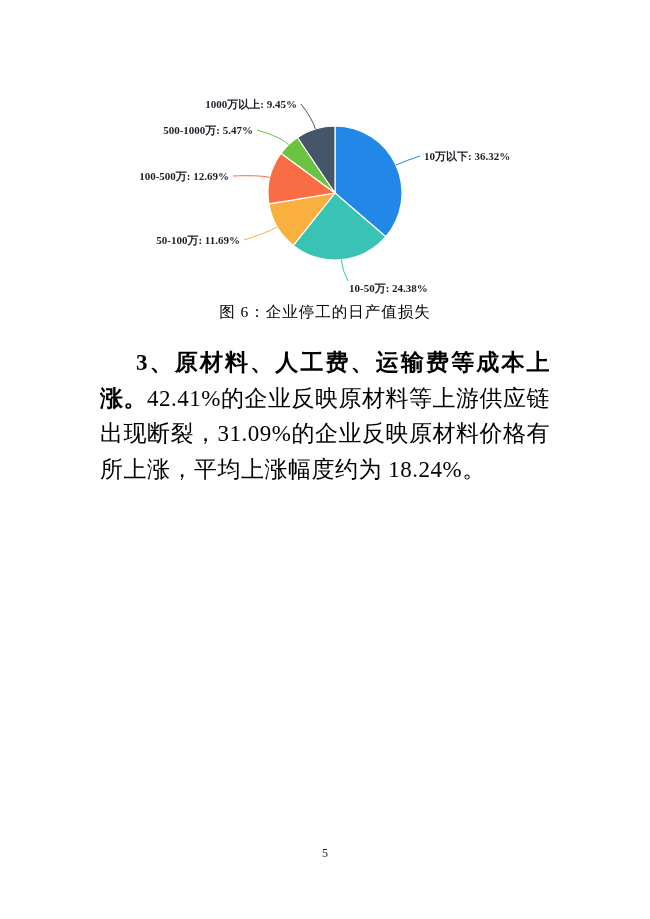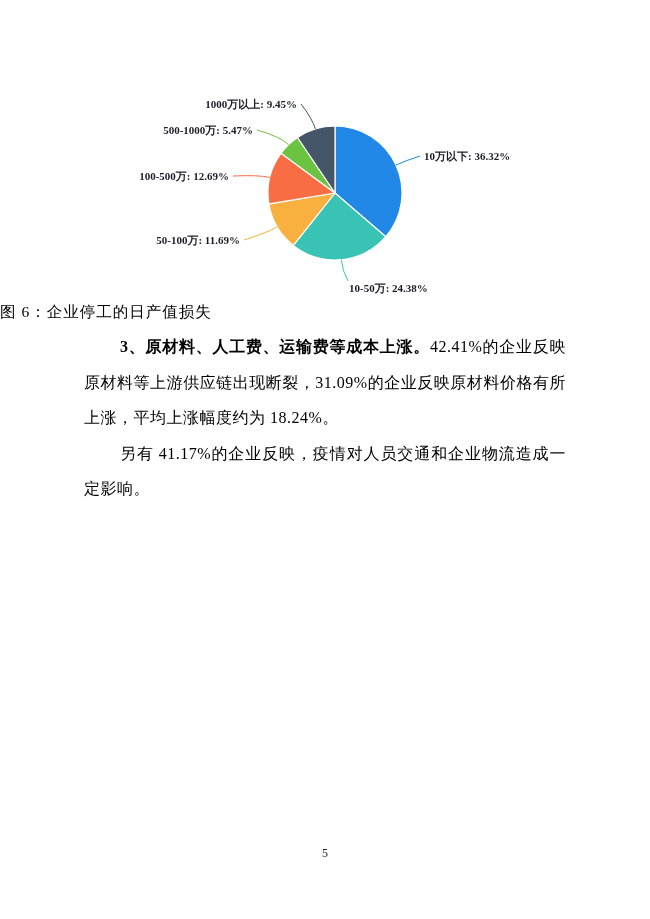--- a/index.html
+++ b/index.html
@@ -23,34 +23,35 @@
     font-family: "Liberation Serif", "DejaVu Serif", serif;
     font-size: 11px;
     font-weight: bold;
     fill: #1c1c28;
   }
   .figure-caption {
     position: absolute;
     top: 300px;
     left: 0;
     width: 650px;
+    text-align: center;
     font-size: 15.5px;
     line-height: 24px;
     letter-spacing: 1px;
     color: #000000;
   }
   .body-text {
     position: absolute;
     top: 329px;
     left: 84px;
     width: 482px;
   }
   .para {
-    margin: 0;
-    font-size: 16px;
+    margin: 16px;
+    font-size: 23px;
     line-height: 35.5px;
     text-align: justify;
     text-justify: inter-character;
     text-indent: 36px;
     letter-spacing: 0.5px;
     color: #000000;
   }
   .para b { font-weight: bold; }
   .page-number {
     position: absolute;
@@ -87,18 +88,17 @@
         <path d="M335,118 L297.5,62.5 A67,67 0 0 1 335.0,51.0 Z" fill="#445667" stroke="#ffffff" stroke-width="1.2" stroke-linejoin="round"></path>
         <path d="M315.4,53.9 Q312.2,43.4 301,29" fill="none" stroke="#445667" stroke-width="1"></path>
         <text x="297" y="33" text-anchor="end" class="pie-label">1000万以上: 9.45%</text>
       </svg>
   </div>
 
   <div class="figure-caption">图 6：企业停工的日产值损失</div>
 
   <div class="body-text">
     <p class="para"><b>3、原材料、人工费、运输费等成本上涨。</b><span>42.41%的企业反映原材料等上游供应链出现断裂，31.09%的企业反映原材料价格有所上涨，平均上涨幅度约为 18.24%。</span></p>
-    <p class="para"><b></b><span>另有 41.17%的企业反映，疫情对人员交通和企业物流造成一定影响。</span></p>
   </div>
 
   <div class="page-number">5</div>
 
 </div>
 
 </body></html>

